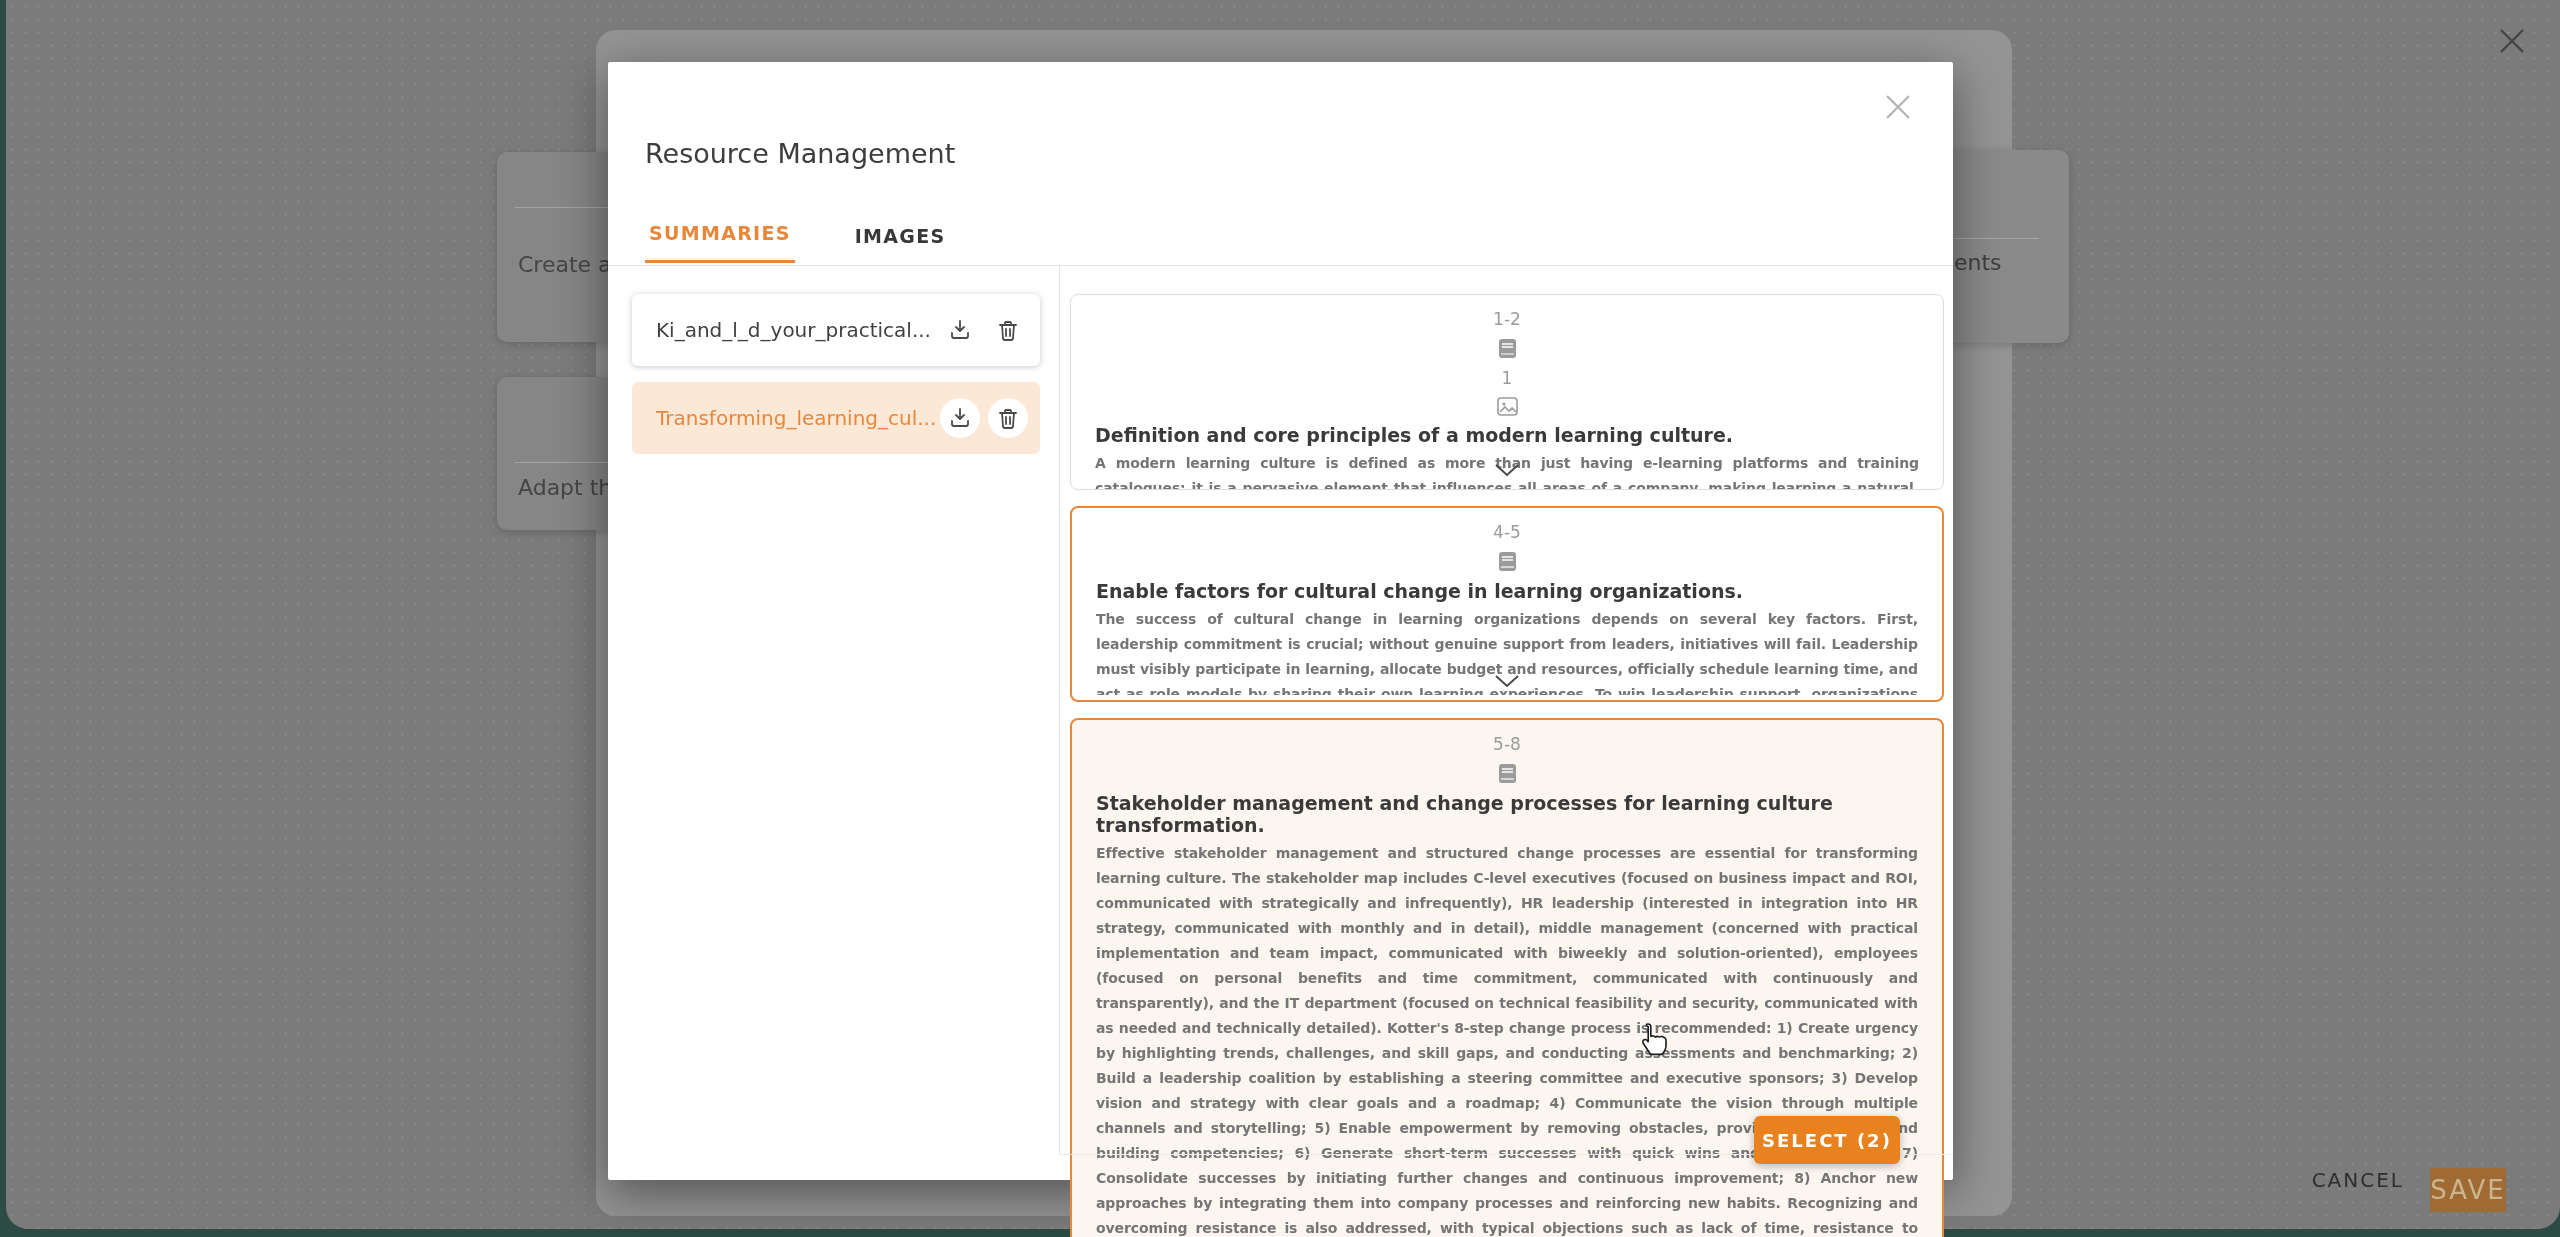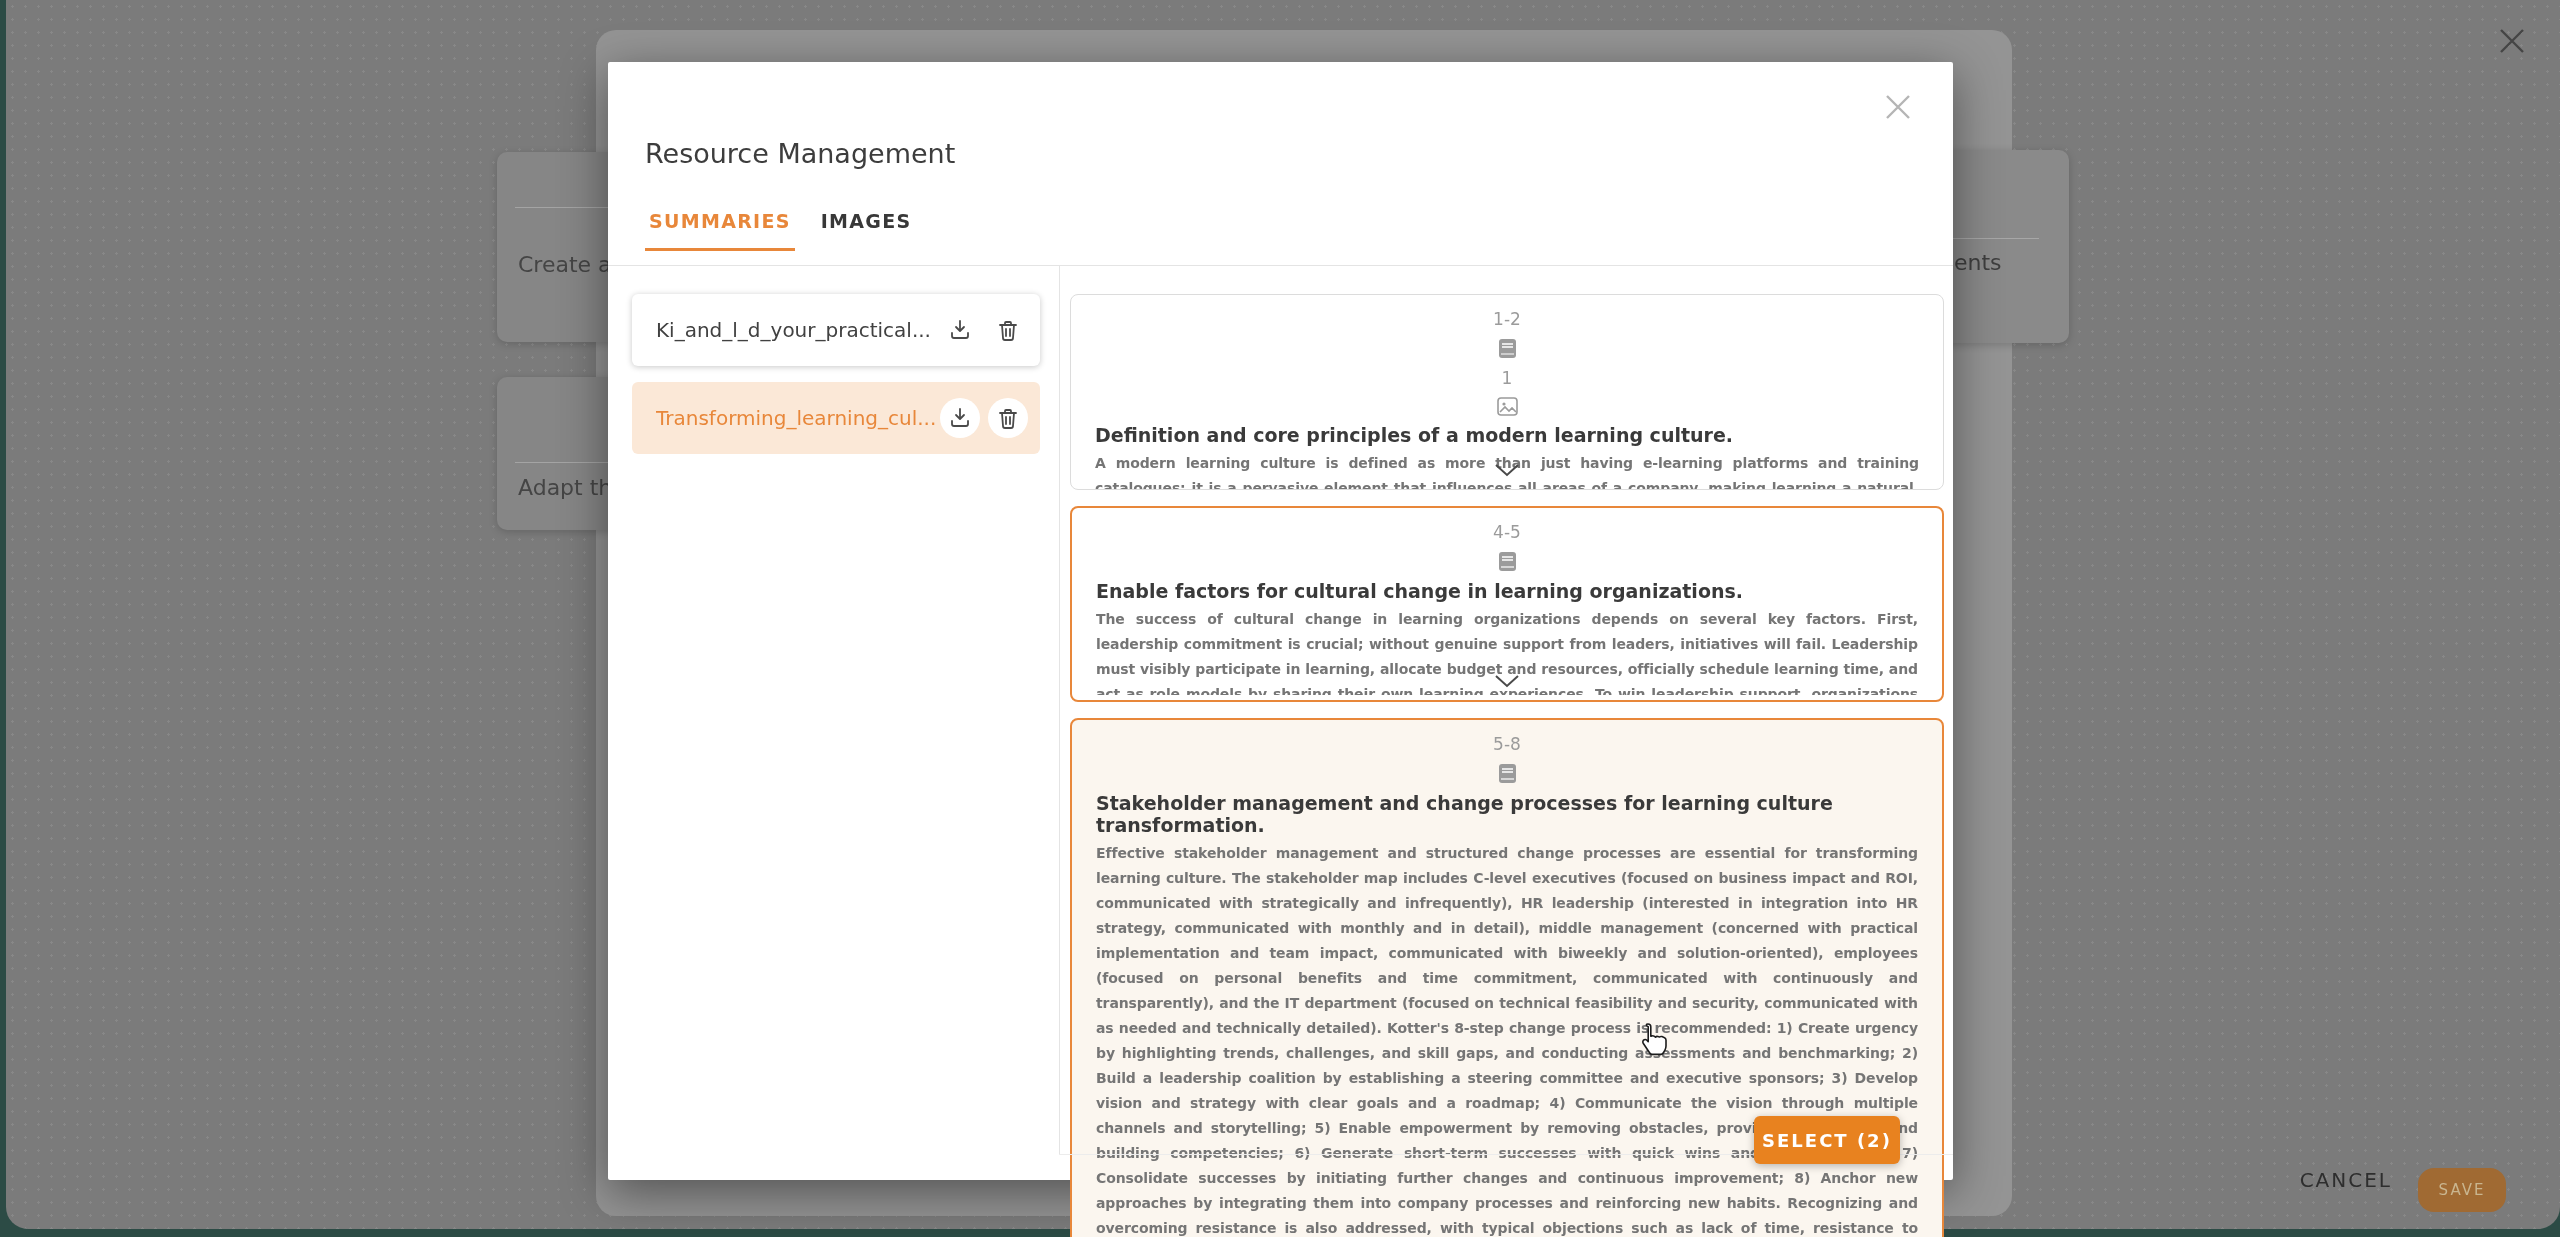--- a/index.html
+++ b/index.html
@@ -11,29 +11,29 @@
     background-image:radial-gradient(circle, rgba(255,255,255,.10) 1.2px, transparent 1.4px);
     background-size:13px 13px;}
   .bg-card{position:absolute;background:#868686;border-radius:10px;box-shadow:0 2px 8px rgba(0,0,0,.18);overflow:hidden;}
   .bg-card .bg-div{position:absolute;left:18px;right:0;height:1px;background:rgba(255,255,255,.25);}
   .bg-label{position:absolute;color:#454545;font-size:22px;white-space:nowrap;}
   #bg-dialog-under{position:absolute;left:590px;top:30px;width:1416px;height:1186px;background:#949494;border-radius:20px;}
   #bg-obscured-button{position:absolute;left:1760px;top:1150px;width:146px;height:52px;border-radius:6px;background:#a8601f;}
   #bg-close{position:absolute;left:2492px;top:27px;width:28px;height:28px;}
   #bg-actions{position:absolute;right:54px;top:1168px;display:flex;gap:26px;}
   #bg-cancel{color:#2e2e2e;font-size:20px;letter-spacing:2px;font-weight:500;}
-  #bg-save{width:88px;height:44px;border-radius:16px;background:#a06a33;color:#c9b58f;font-size:15px;
+  #bg-save{width:76px;height:44px;border-radius:0;background:#a06a33;color:#c9b58f;font-size:26px;
     letter-spacing:2px;display:flex;align-items:center;justify-content:center;font-weight:500;}
 
   
   #modal{position:absolute;left:608px;top:62px;width:1345px;height:1118px;background:#fff;border-radius:2px;
     box-shadow:0 12px 48px rgba(0,0,0,.45);}
   #modal-title{position:absolute;left:37px;top:76px;font-size:27px;color:#3d3d3d;}
   #modal-close{position:absolute;right:40px;top:30px;width:30px;height:30px;cursor:pointer;}
-  #tabs{position:absolute;left:37px;top:140px;display:flex;gap:22px;}
+  #tabs{position:absolute;left:37px;top:152px;display:flex;gap:56px;align-items:flex-end;}
   .tab{font-size:19px;letter-spacing:1.3px;font-weight:600;padding:8px 4px 16px 4px;color:#383838;}
   .tab.active{color:var(--accent,#e8873a);border-bottom:3px solid var(--accent,#e8873a);}
   #tabbar-border{position:absolute;left:0;right:0;top:203px;height:1px;background:#e4e4e4;}
   #panel-divider{position:absolute;left:451px;top:204px;width:1px;height:888px;background:#e4e4e4;}
 
   
   #file-list{position:absolute;left:24px;top:232px;width:408px;display:flex;flex-direction:column;gap:16px;}
   .file-row{height:72px;border-radius:6px;display:flex;align-items:center;padding:0 12px 0 24px;box-sizing:border-box;}
   .file-row.plain{background:#fff;box-shadow:0 1px 6px rgba(0,0,0,.22);}
   .file-row.selected{background:var(--selected_file_bg,#fbe8d7);align-items:center;}

